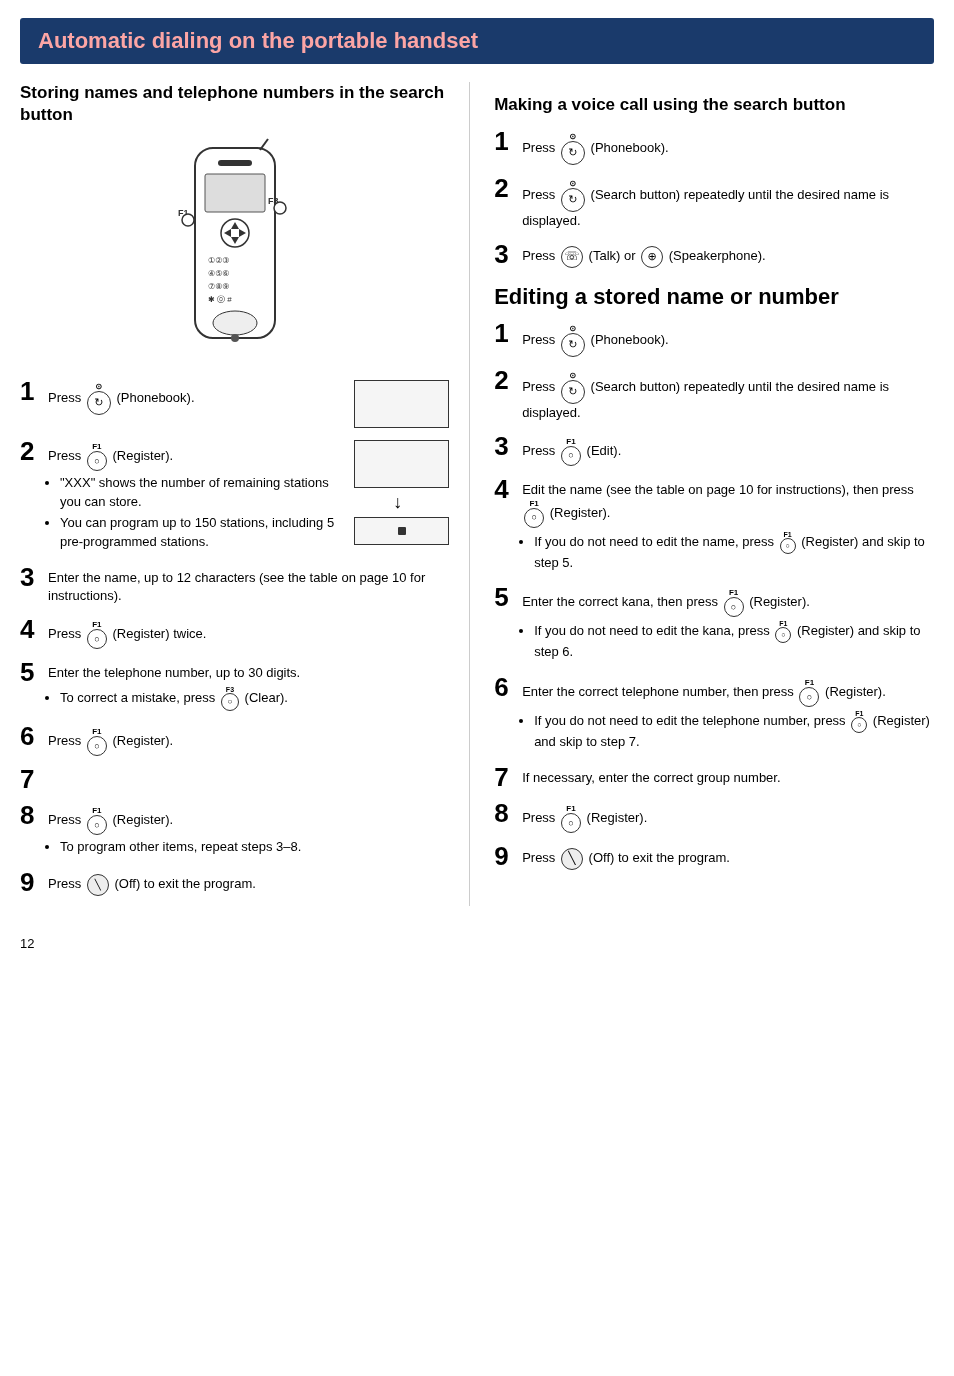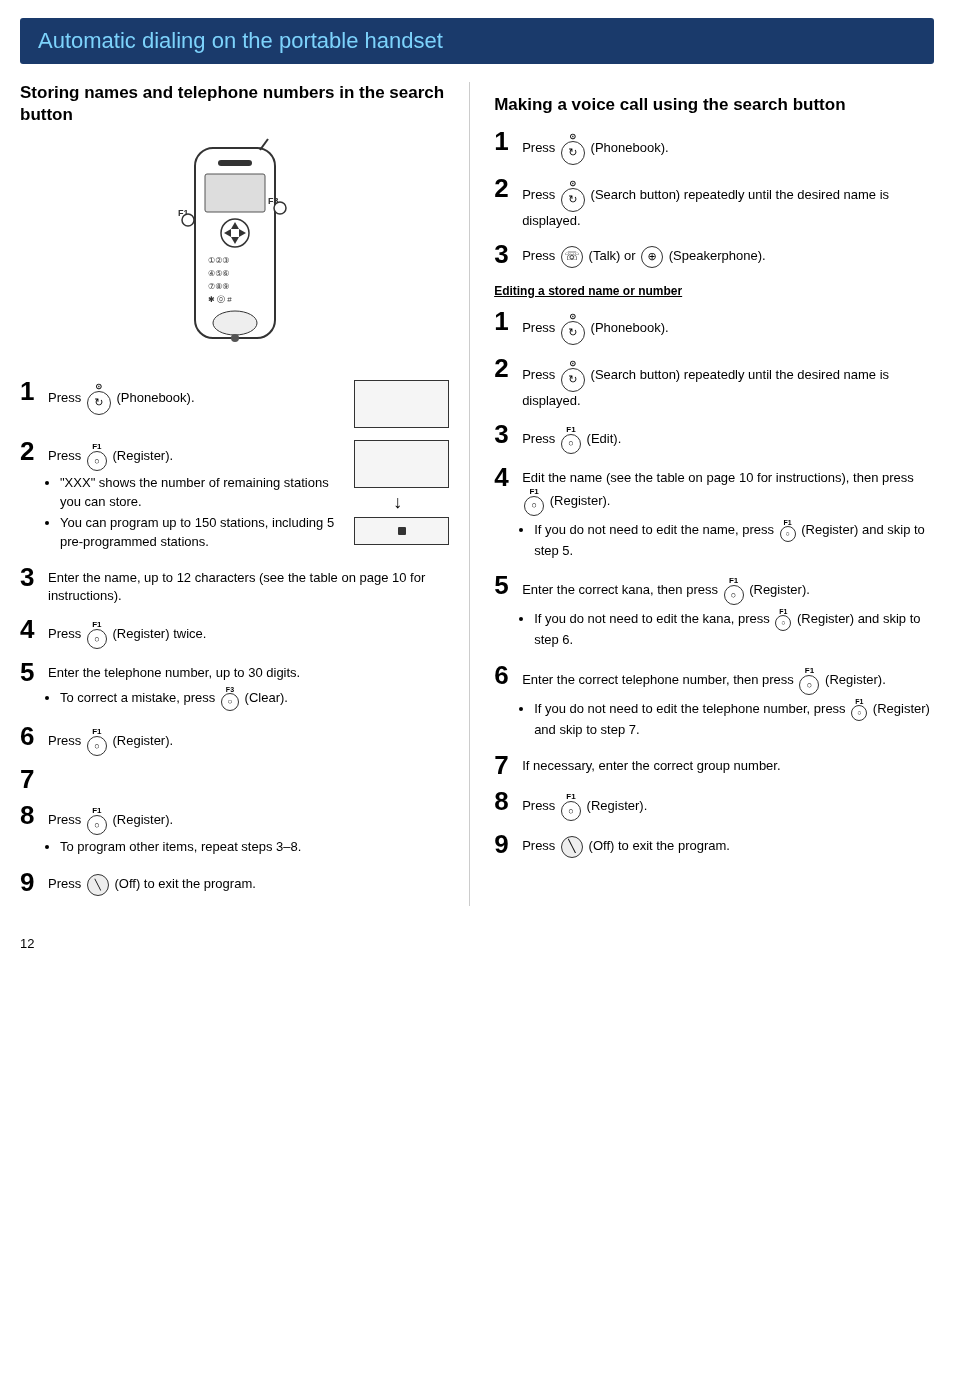--- a/index.html
+++ b/index.html
@@ -7,23 +7,23 @@
       font-family: Arial, sans-serif;
       font-size: 13px;
       background: #fff;
       color: #000;
       width: 954px;
       min-height: 1376px;
       padding: 18px 20px;
     }
     .page-header {
       background: #1a3a6b;
-      color: #7dd3fc;
+      color: #fca5a5;
       font-size: 22px;
-      font-weight: normal;
+      font-weight: bold;
       padding: 10px 18px;
       margin-bottom: 18px;
       border-radius: 3px;
     }
     .two-col {
       display: flex;
       gap: 0;
     }
     .left-col {
       width: 460px;
@@ -155,25 +155,24 @@
       gap: 4px;
     }
     .step-with-screen .left-part {
       flex: 1;
       display: flex;
       align-items: flex-start;
       gap: 4px;
     }
 
     .section-title-sub {
-      font-size: 12px;
+      font-size: 22px;
       font-weight: bold;
       margin-bottom: 10px;
       margin-top: 16px;
-      text-decoration: underline;
     }
 
     .page-num {
       margin-top: 30px;
       font-size: 13px;
     }
 
     
     .btn-with-label {
       display: inline-flex;

